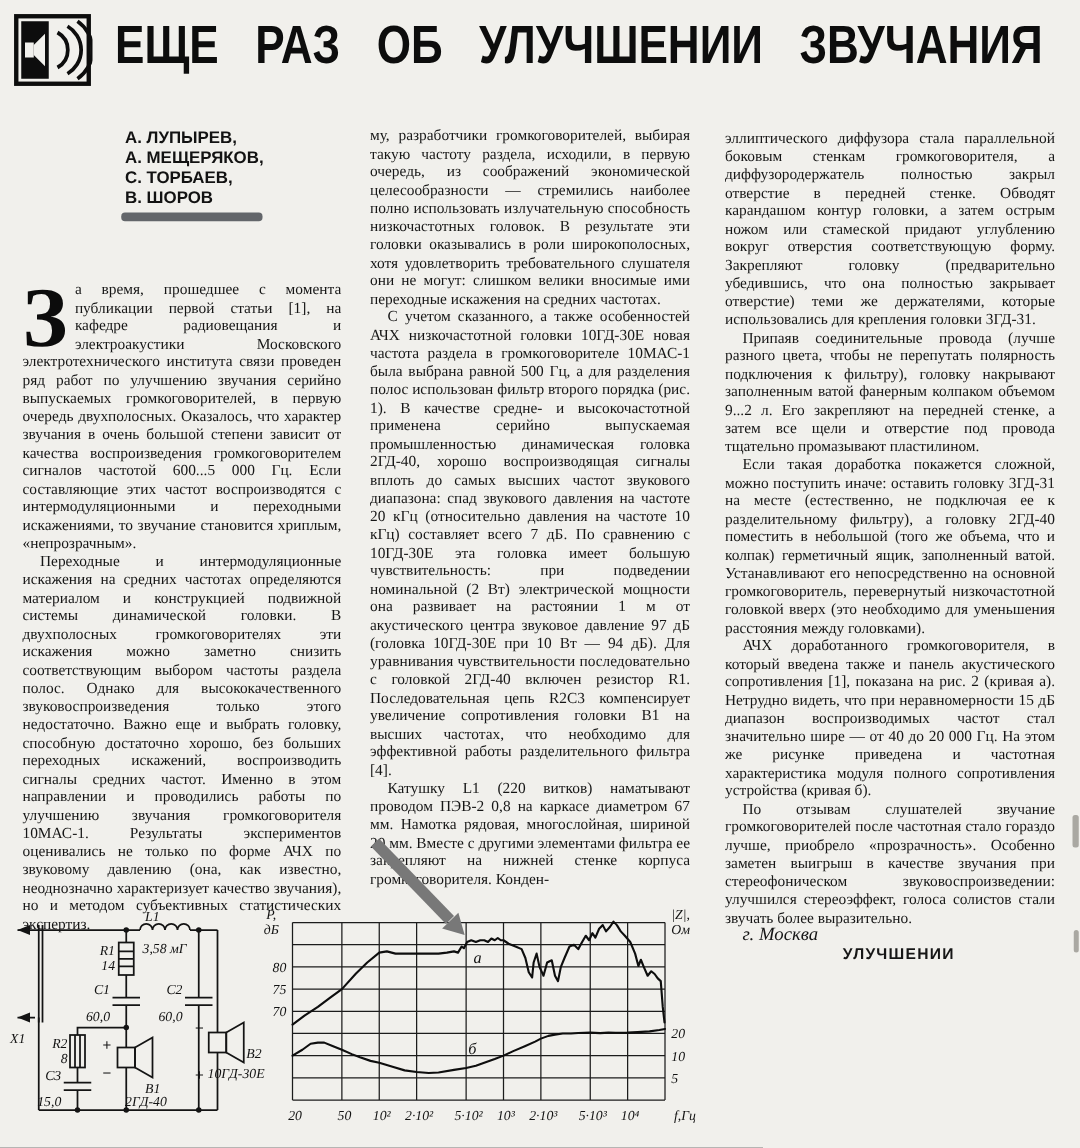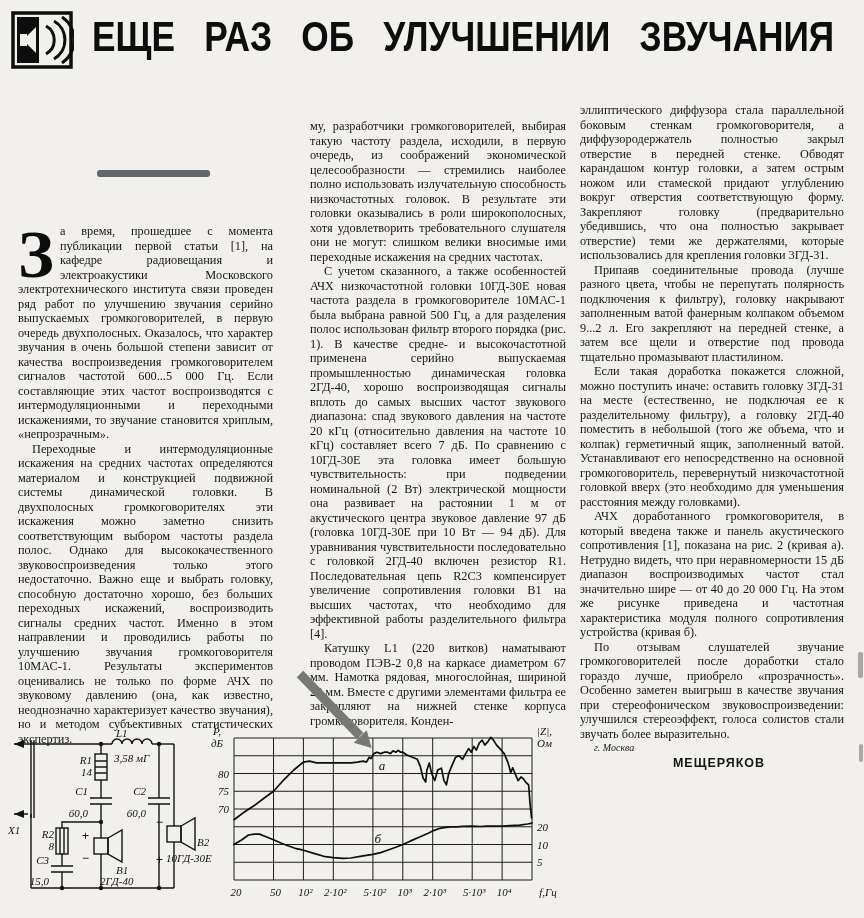--- a/index.html
+++ b/index.html
@@ -14,24 +14,24 @@
             color:#0d0d0d;}
   
   .authors{position:absolute;left:100px;top:102px;font-family:"Liberation Sans",sans-serif;
            font-weight:700;font-size:13.5px;line-height:16px;color:#121212;}
   .authors-bar{position:absolute;left:97px;top:170px;width:113px;height:7px;background:#63666a;border-radius:3px;}
   
   .col{position:absolute;text-align:justify;font-size:12.3px;line-height:14.5px;}
   .col p{margin:0;text-indent:14px;}
   .col p.cont{text-indent:0;}
   #col1{left:18px;top:224px;width:255px;}
-  #col2{left:296px;top:119px;width:256px;margin-left:14px;}
+  #col2{left:296px;top:101px;width:256px;}
   #col3{left:580px;top:103px;width:264px;}
   .dropcap{float:left;font-weight:700;font-size:68px;line-height:56px;margin:2px 6px 0 0;color:#0c0c0c;}
-  .signature{margin-top:14px;font-style:italic;text-indent:0;font-size:10px;}
+  .signature{margin-top:14px;font-style:italic;text-indent:0;font-size:15px;}
   .lit-heading{margin-top:30px;text-align:center;text-indent:0;
                font-family:"Liberation Sans",sans-serif;font-weight:700;font-size:12.5px;letter-spacing:1px;}
   
   .schematic{position:absolute;left:4px;top:726px;width:215px;height:188px;}
   .chart{position:absolute;left:186px;top:722px;width:376px;height:196px;}
   .pointer{position:absolute;left:288px;top:666px;width:104px;height:96px;}
   .wire{stroke:#141414;stroke-width:1.4;fill:none;}
   .comp{stroke:#141414;stroke-width:1.4;fill:none;}
   .dot{fill:#141414;}
   .slabel{font:italic 11px "Liberation Serif",serif;fill:#121212;}
@@ -53,41 +53,47 @@
       <rect x="7" y="8" width="22" height="46" fill="#0d0d0d"></rect>
       <rect x="10" y="25" width="7" height="12" fill="#f1f0ec"></rect>
       <polygon points="17,27 26,18 26,44 17,35" fill="#f1f0ec"></polygon>
       <path d="M36 17 a16 16 0 0 1 0 28" fill="none" stroke="#0d0d0d" stroke-width="3"></path>
       <path d="M44 12 a22 22 0 0 1 0 38" fill="none" stroke="#0d0d0d" stroke-width="3"></path>
       <path d="M52 8 a28 28 0 0 1 0 46" fill="none" stroke="#0d0d0d" stroke-width="3"></path>
     </svg>
     <div class="headline">ЕЩЕ РАЗ ОБ УЛУЧШЕНИИ ЗВУЧАНИЯ 10МАС-1</div>
   </div>
 
+  <div class="authors">
+    <div>А. ЛУПЫРЕВ,</div>
+    <div>А. МЕЩЕРЯКОВ,</div>
+    <div>С. ТОРБАЕВ,</div>
+    <div>В. ШОРОВ</div>
+  </div>
   <div class="authors-bar"></div>
 
   <div class="col" id="col1">
     <p class="cont"><span class="dropcap">З</span><span>а время, прошедшее с момента публикации первой статьи [1], на кафедре радиовещания и электроакустики Московского электротехнического института связи проведен ряд работ по улучшению звучания серийно выпускаемых громкоговорителей, в первую очередь двухполосных. Оказалось, что характер звучания в очень большой степени зависит от качества воспроизведения громкоговорителем сигналов частотой 600...5 000 Гц. Если составляющие этих частот воспроизводятся с интермодуляционными и переходными искажениями, то звучание становится хриплым, «непрозрачным».</span></p>
     <p>Переходные и интермодуляционные искажения на средних частотах определяются материалом и конструкцией подвижной системы динамической головки. В двухполосных громкоговорителях эти искажения можно заметно снизить соответствующим выбором частоты раздела полос. Однако для высококачественного звуковоспроизведения только этого недостаточно. Важно еще и выбрать головку, способную достаточно хорошо, без больших переходных искажений, воспроизводить сигналы средних частот. Именно в этом направлении и проводились работы по улучшению звучания громкоговорителя 10МАС-1. Результаты экспериментов оценивались не только по форме АЧХ по звуковому давлению (она, как известно, неоднозначно характеризует качество звучания), но и методом субъективных статистических экспертиз.</p>
   </div>
 
   <div class="col" id="col2">
     <p class="cont">му, разработчики громкоговорителей, выбирая такую частоту раздела, исходили, в первую очередь, из соображений экономической целесообразности — стремились наиболее полно использовать излучательную способность низкочастотных головок. В результате эти головки оказывались в роли широкополосных, хотя удовлетворить требовательного слушателя они не могут: слишком велики вносимые ими переходные искажения на средних частотах.</p>
     <p>С учетом сказанного, а также особенностей АЧХ низкочастотной головки 10ГД-30Е новая частота раздела в громкоговорителе 10МАС-1 была выбрана равной 500 Гц, а для разделения полос использован фильтр второго порядка (рис. 1). В качестве средне- и высокочастотной применена серийно выпускаемая промышленностью динамическая головка 2ГД-40, хорошо воспроизводящая сигналы вплоть до самых высших частот звукового диапазона: спад звукового давления на частоте 20 кГц (относительно давления на частоте 10 кГц) составляет всего 7 дБ. По сравнению с 10ГД-30Е эта головка имеет большую чувствительность: при подведении номинальной (2 Вт) электрической мощности она развивает на растоянии 1 м от акустического центра звуковое давление 97 дБ (головка 10ГД-30Е при 10 Вт — 94 дБ). Для уравнивания чувствительности последовательно с головкой 2ГД-40 включен резистор R1. Последовательная цепь R2C3 компенсирует увеличение сопротивления головки В1 на высших частотах, что необходимо для эффективной работы разделительного фильтра [4].</p>
     <p>Катушку L1 (220 витков) наматывают проводом ПЭВ-2 0,8 на каркасе диаметром 67 мм. Намотка рядовая, многослойная, шириной 20 мм. Вместе с другими элементами фильтра ее закрепляют на нижней стенке корпуса громкоговорителя. Конден-</p>
   </div>
 
   <div class="col" id="col3">
     <p class="cont">эллиптического диффузора стала параллельной боковым стенкам громкоговорителя, а диффузородержатель полностью закрыл отверстие в передней стенке. Обводят карандашом контур головки, а затем острым ножом или стамеской придают углублению вокруг отверстия соответствующую форму. Закрепляют головку (предварительно убедившись, что она полностью закрывает отверстие) теми же держателями, которые использовались для крепления головки 3ГД-31.</p>
     <p>Припаяв соединительные провода (лучше разного цвета, чтобы не перепутать полярность подключения к фильтру), головку накрывают заполненным ватой фанерным колпаком объемом 9...2 л. Его закрепляют на передней стенке, а затем все щели и отверстие под провода тщательно промазывают пластилином.</p>
     <p>Если такая доработка покажется сложной, можно поступить иначе: оставить головку 3ГД-31 на месте (естественно, не подключая ее к разделительному фильтру), а головку 2ГД-40 поместить в небольшой (того же объема, что и колпак) герметичный ящик, заполненный ватой. Устанавливают его непосредственно на основной громкоговоритель, перевернутый низкочастотной головкой вверх (это необходимо для уменьшения расстояния между головками).</p>
     <p>АЧХ доработанного громкоговорителя, в который введена также и панель акустического сопротивления [1], показана на рис. 2 (кривая а). Нетрудно видеть, что при неравномерности 15 дБ диапазон воспроизводимых частот стал значительно шире — от 40 до 20 000 Гц. На этом же рисунке приведена и частотная характеристика модуля полного сопротивления устройства (кривая б).</p>
-    <p>По отзывам слушателей звучание громкоговорителей после доработки стало гораздо лучше, приобрело «прозрачность». Особенно заметен выигрыш в качестве звучания при стереофоническом звуковоспроизведении: улучшился стереоэффект, голоса солистов стали звучать более выразительно.</p>
+    <p>По отзывам слушателей звучание громкоговорителей после частотная стало гораздо лучше, приобрело «прозрачность». Особенно заметен выигрыш в качестве звучания при стереофоническом звуковоспроизведении: улучшился стереоэффект, голоса солистов стали звучать более выразительно.</p>
     <p class="signature">г. Москва</p>
-    <p class="lit-heading">МЕЩЕРЯКОВ</p>
+    <p class="lit-heading">УЛУЧШЕНИИ</p>
   </div>
 
   <svg class="schematic" viewBox="0 0 215 188">
 
     <path class="wire" d="M24 18 H10 M24 88 H10"></path>
     <polygon class="dot" points="10,18 20,14 20,22"></polygon>
     <polygon class="dot" points="10,88 20,84 20,92"></polygon>
     <path class="wire" d="M27 14 V92 M30 14 V92"></path>
     <path class="wire" d="M27 88 L27 162"></path>
     <text class="slabel" x="4" y="108">X1</text>

